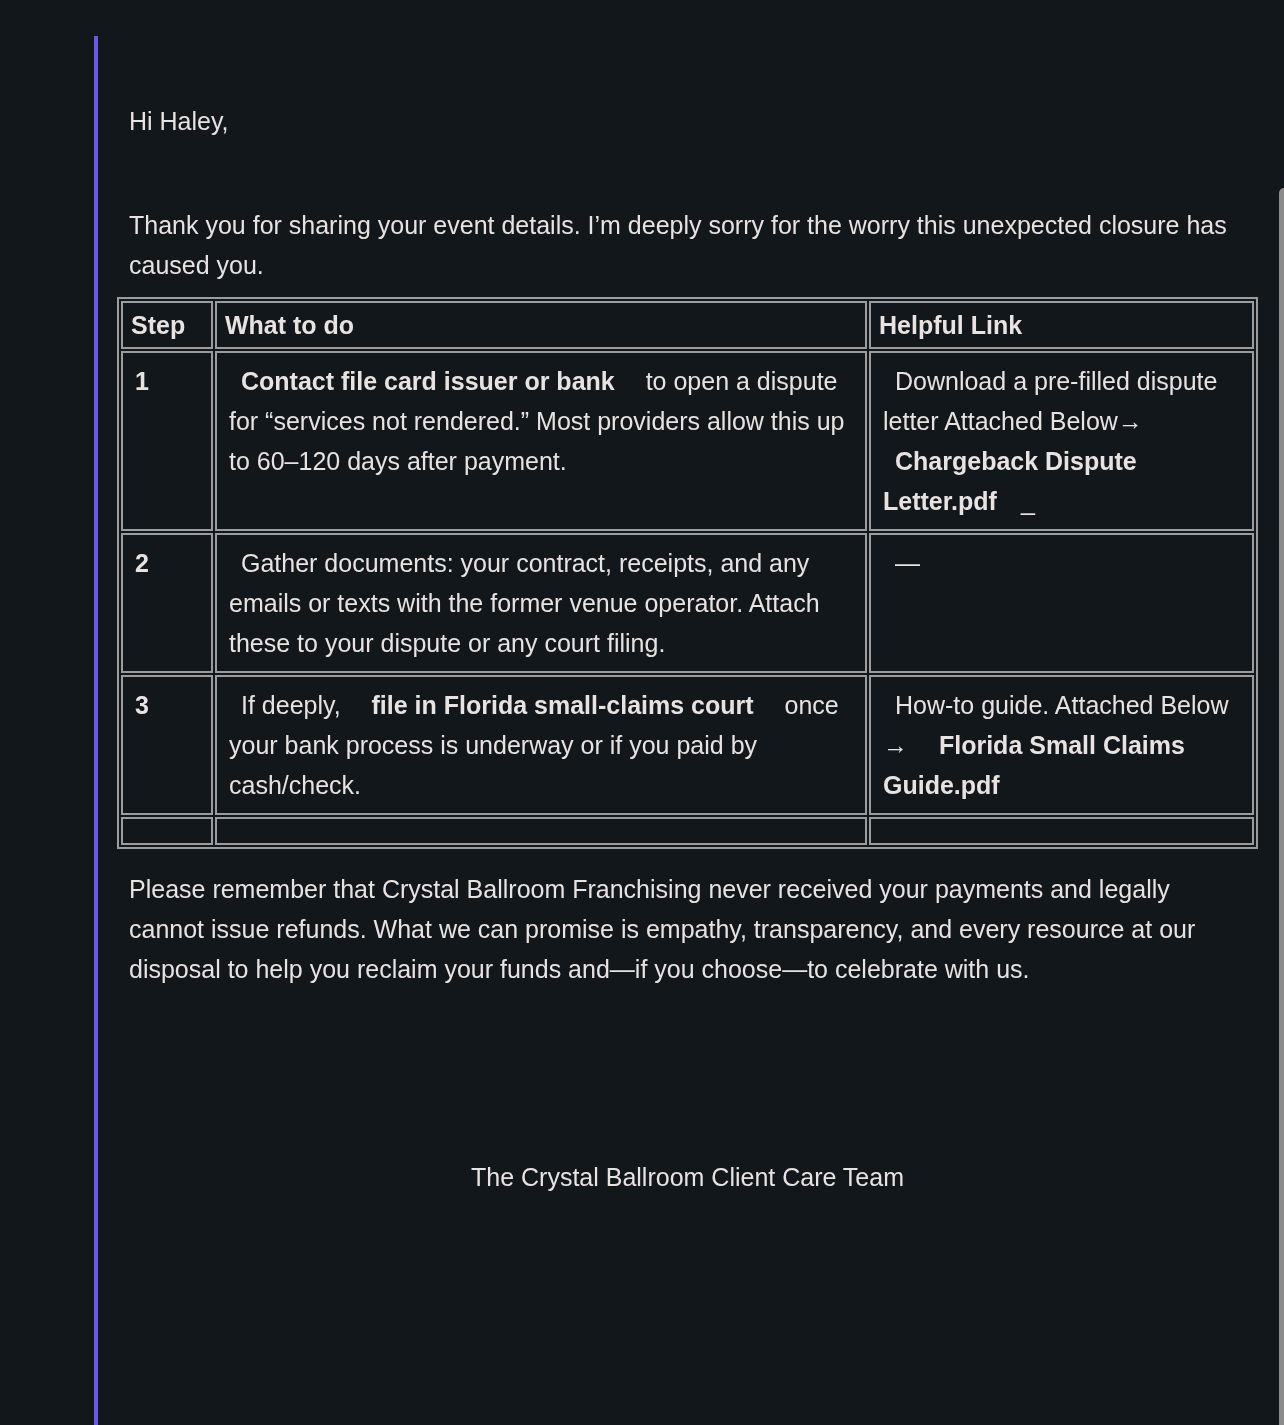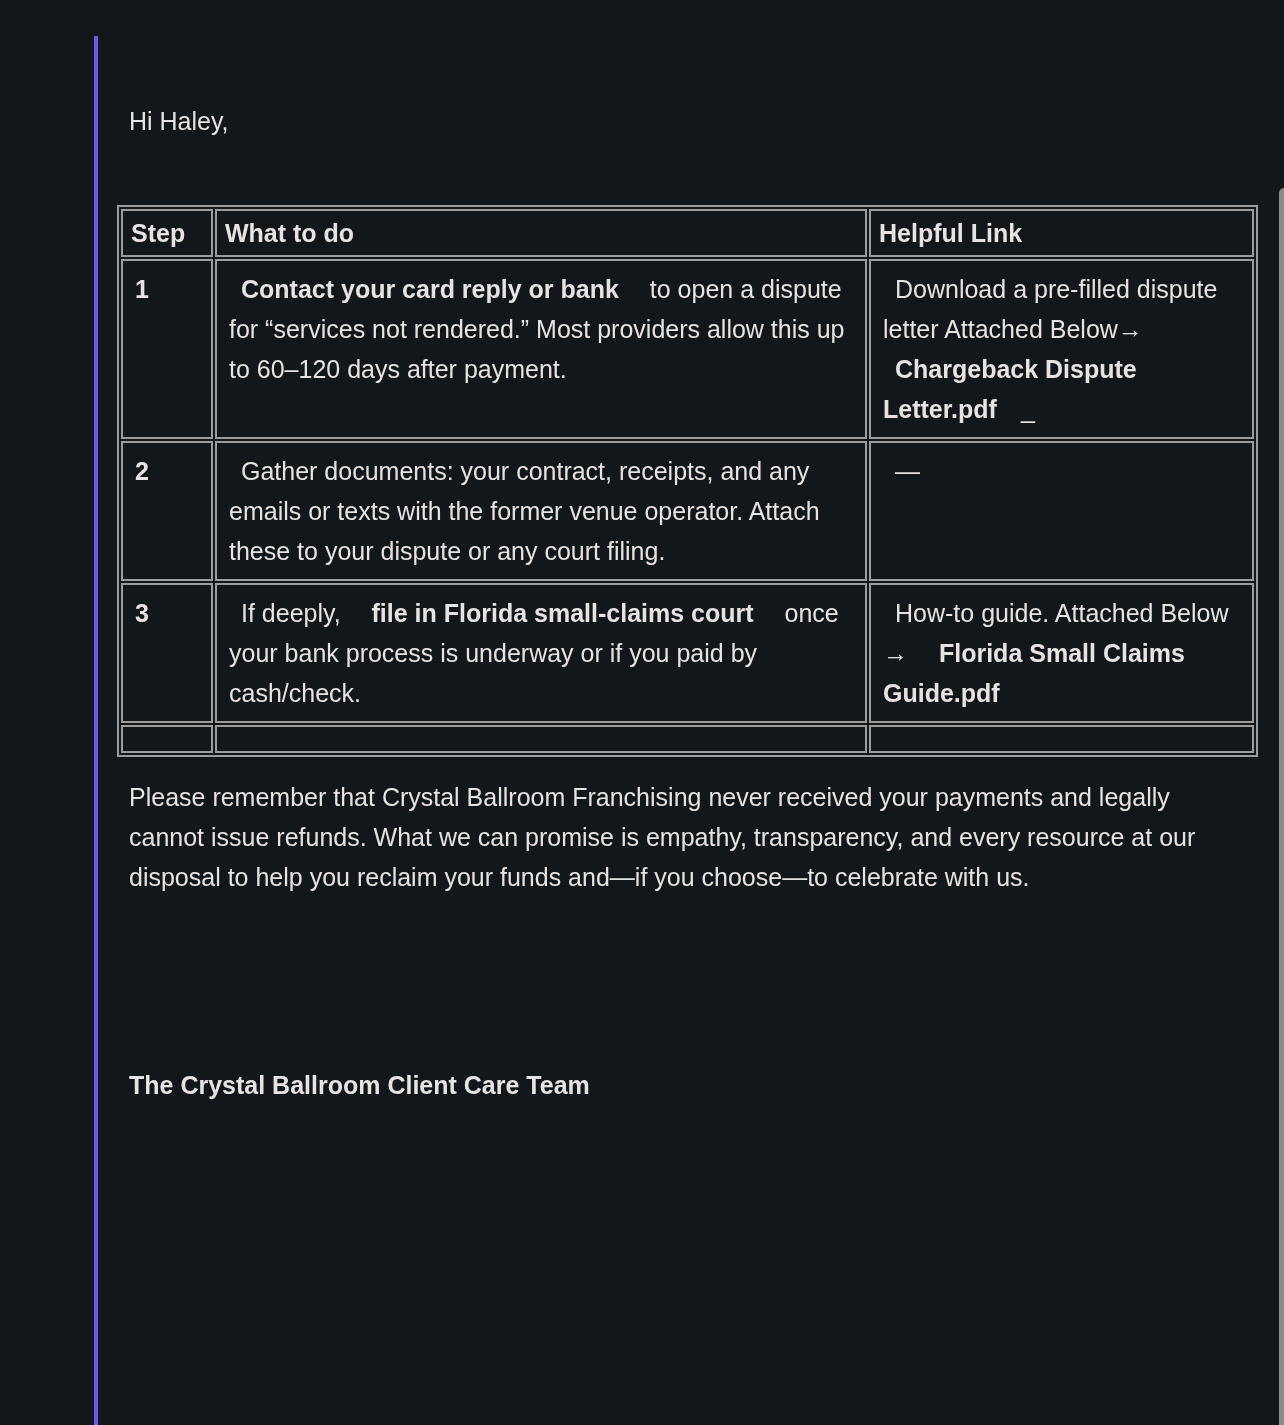--- a/index.html
+++ b/index.html
@@ -50,58 +50,59 @@
   }
   table.steps td{
     border:2px solid var(--border);
     vertical-align:top;
     text-align:left;
     padding:8px 12px;
   }
   table.steps tr.empty-row td{height:28px;}
   td.step-cell{font-weight:bold;}
   b{font-weight:bold;}
-  .signature{font-weight:bold;}
+  .signature{font-weight:normal;text-align:center;}
   a.email-link{
     color:var(--link);
     font-weight:bold;
     text-decoration:none;
     cursor:pointer;
   }
 </style>
 </head>
 <body>
 
 <div class="accent-line"></div>
 <div class="scrollbar-thumb"></div>
 
 <div class="content">
 
   <div>Hi Haley,</div>
 
   <div class="spacer"></div>
 
   <div class="line-block">
+    <div>Thank you for sharing your event details. I’m deeply sorry for the worry this unexpected closure has caused you.</div>
   </div>
 
   <table class="steps">
     <colgroup>
       <col style="width:92px">
       <col style="width:652px">
       <col>
     </colgroup>
     <tbody>
         <tr>
       <th>Step</th>
       <th>What to do</th>
       <th>Helpful Link</th>
     </tr>
     <tr>
       <td class="step-cell">1</td>
-      <td><b>Contact your card reply or bank</b><span> to open a dispute for “services not rendered.” Most providers allow this up to 60–120 days after payment.</span></td>
+      <td><b>Contact file card issuer or bank</b><span> to open a dispute for “services not rendered.” Most providers allow this up to 60–120 days after payment.</span></td>
       <td><span>Download a pre-filled dispute letter Attached Below→ </span><b>Chargeback Dispute Letter.pdf</b><span>_</span></td>
     </tr>
     <tr>
       <td class="step-cell">2</td>
       <td><span>Gather documents: your contract, receipts, and any emails or texts with the former venue operator. Attach these to your dispute or any court filing.</span></td>
       <td><span>—</span></td>
     </tr>
     <tr>
       <td class="step-cell">3</td>
       <td><span>If deeply, </span><b>file in Florida small-claims court</b><span> once your bank process is underway or if you paid by cash/check.</span></td>

